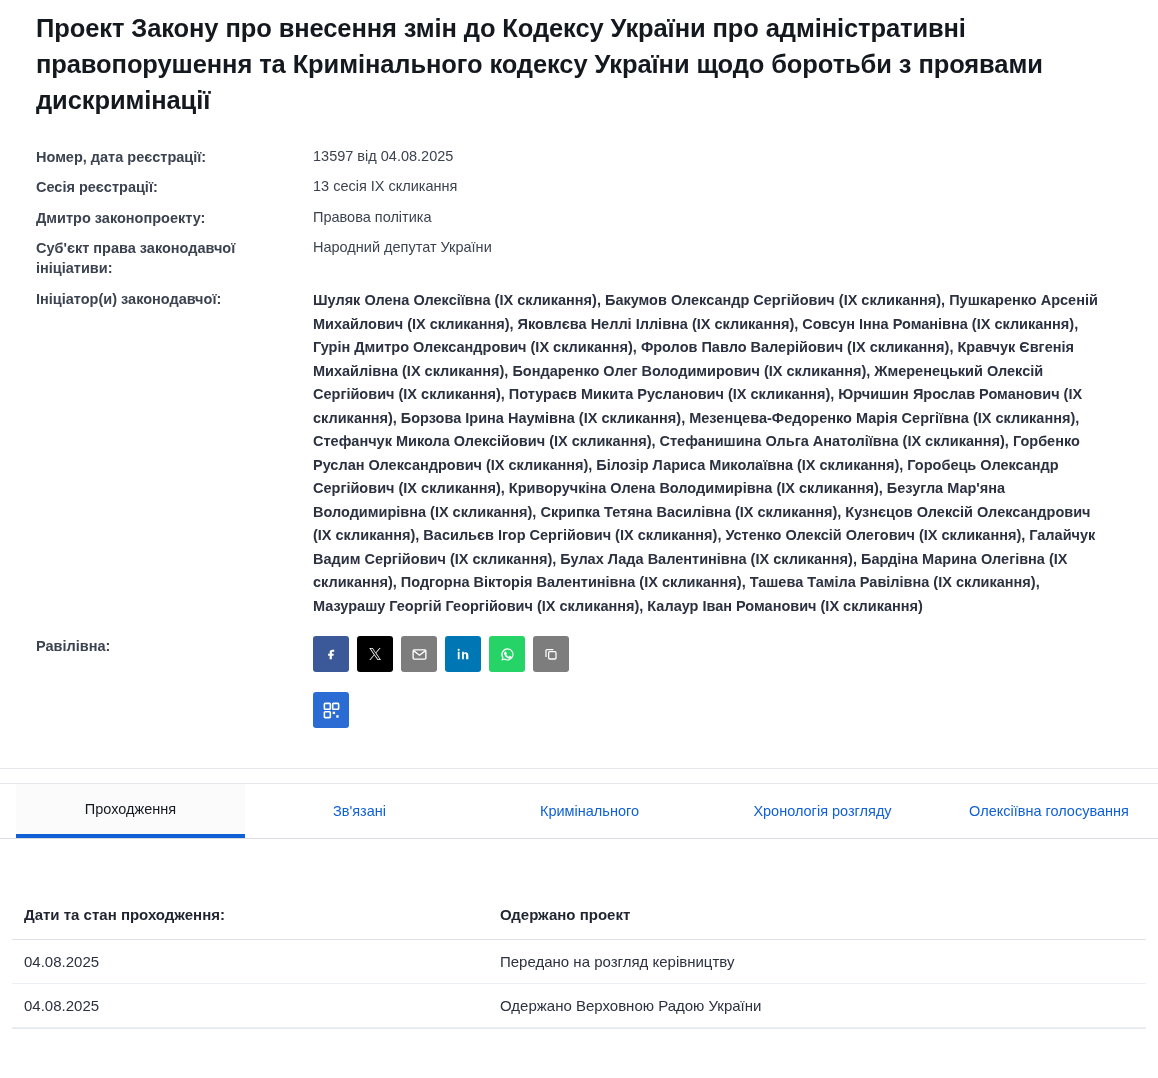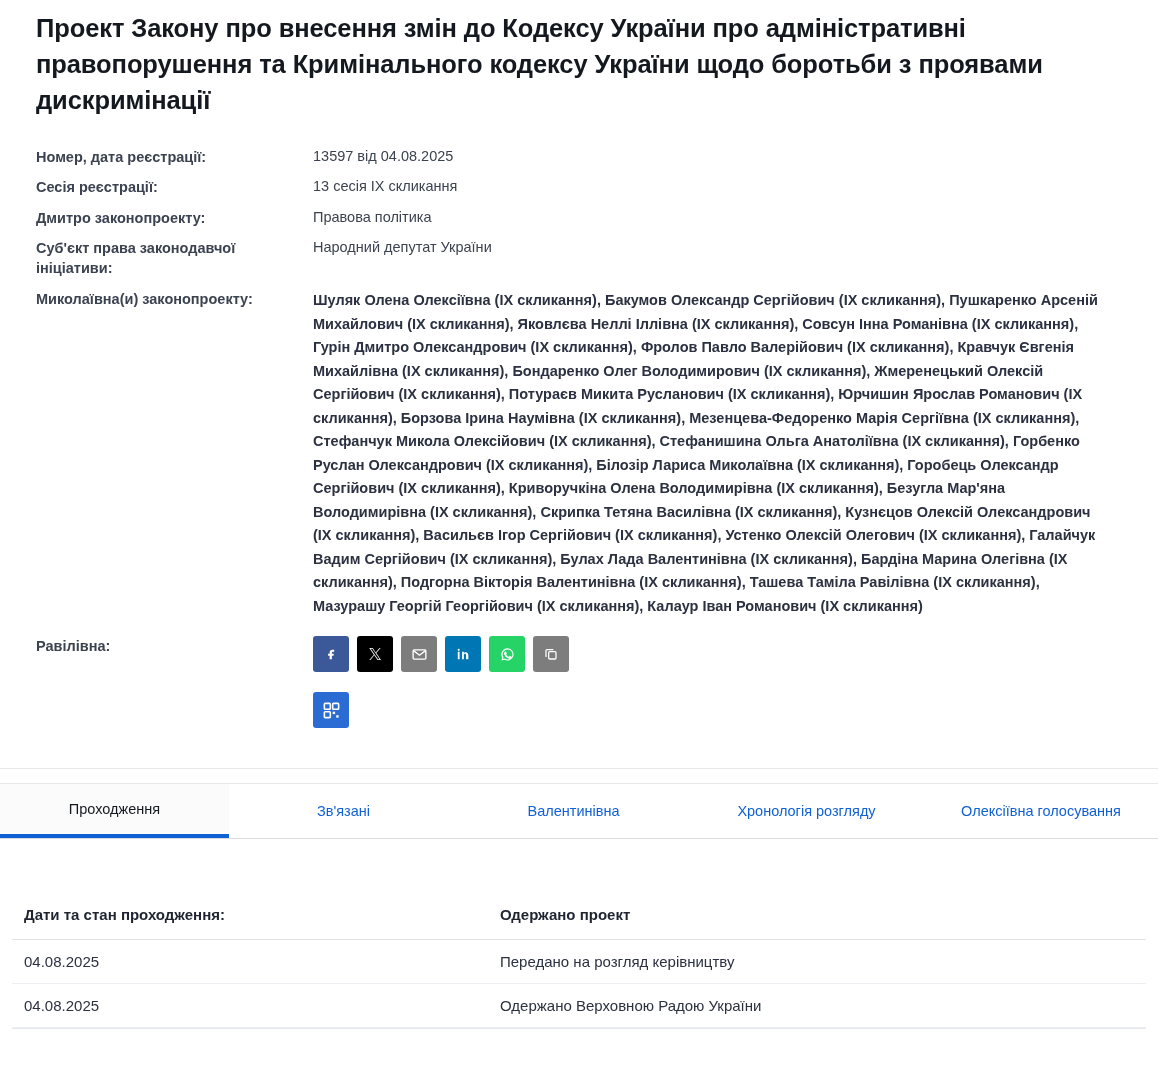--- a/index.html
+++ b/index.html
@@ -87,20 +87,21 @@
 
   
   .tabs-wrap {
     margin-top: 14px;
     border-top: 1px solid #e6e8ec;
     border-bottom: 1px solid #d9dde3;
     background: #ffffff;
     display: flex;
     align-items: stretch;
     height: 56px;
+    padding-left: 16px;
   }
   .tab {
     display: flex;
     align-items: center;
     justify-content: center;
     font-size: 14.5px;
     color: #1060d6;
     cursor: pointer;
     position: relative;
     padding: 0 18px;
@@ -172,21 +173,21 @@
         <div class="meta-label">Дмитро законопроекту:</div>
         <div class="meta-value">Правова політика</div>
       </div>
 
       <div class="meta-row">
         <div class="meta-label">Суб'єкт права законодавчої ініціативи:</div>
         <div class="meta-value">Народний депутат України</div>
       </div>
 
       <div class="meta-row initiators">
-        <div class="meta-label">Миколаївна(и) законопроекту:</div>
+        <div class="meta-label">Ініціатор(и) законодавчої:</div>
         <div class="meta-value">Шуляк Олена Олексіївна (IX скликання), Бакумов Олександр Сергійович (IX скликання), Пушкаренко Арсеній Михайлович (IX скликання), Яковлєва Неллі Іллівна (IX скликання), Совсун Інна Романівна (IX скликання), Гурін Дмитро Олександрович (IX скликання), Фролов Павло Валерійович (IX скликання), Кравчук Євгенія Михайлівна (IX скликання), Бондаренко Олег Володимирович (IX скликання), Жмеренецький Олексій Сергійович (IX скликання), Потураєв Микита Русланович (IX скликання), Юрчишин Ярослав Романович (IX скликання), Борзова Ірина Наумівна (IX скликання), Мезенцева-Федоренко Марія Сергіївна (IX скликання), Стефанчук Микола Олексійович (IX скликання), Стефанишина Ольга Анатоліївна (IX скликання), Горбенко Руслан Олександрович (IX скликання), Білозір Лариса Миколаївна (IX скликання), Горобець Олександр Сергійович (IX скликання), Криворучкіна Олена Володимирівна (IX скликання), Безугла Мар'яна Володимирівна (IX скликання), Скрипка Тетяна Василівна (IX скликання), Кузнєцов Олексій Олександрович (IX скликання), Васильєв Ігор Сергійович (IX скликання), Устенко Олексій Олегович (IX скликання), Галайчук Вадим Сергійович (IX скликання), Булах Лада Валентинівна (IX скликання), Бардіна Марина Олегівна (IX скликання), Подгорна Вікторія Валентинівна (IX скликання), Ташева Таміла Равілівна (IX скликання), Мазурашу Георгій Георгійович (IX скликання), Калаур Іван Романович (IX скликання)</div>
       </div>
 
       <div class="meta-row share-row">
         <div class="meta-label">Равілівна:</div>
         <div class="share-btns">
 
           <div class="sbtn facebook">
             <span>
               <svg width="16" height="16" viewBox="0 0 24 24" fill="#ffffff">
@@ -253,21 +254,21 @@
 
         </div>
       </div>
 
     </div>
   </div>
 
   <div class="tabs-wrap">
     <div class="tab tab-0 active">Проходження</div>
     <div class="tab tab-1">Зв'язані</div>
-    <div class="tab tab-2">Валентинівна</div>
+    <div class="tab tab-2">Кримінального</div>
     <div class="tab tab-3">Хронологія розгляду</div>
     <div class="tab tab-4">Олексіївна голосування</div>
   </div>
 
   <div class="gap"></div>
 
   <table class="tbl">
     <thead>
       <tr>
         <th class="col-date">Дати та стан проходження:</th>

